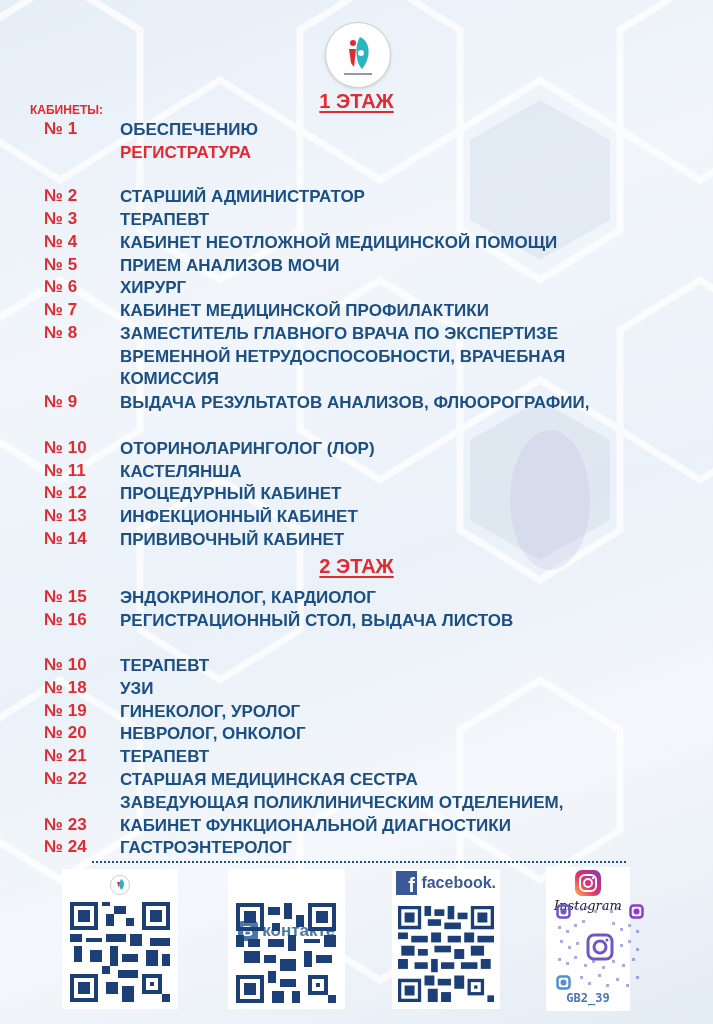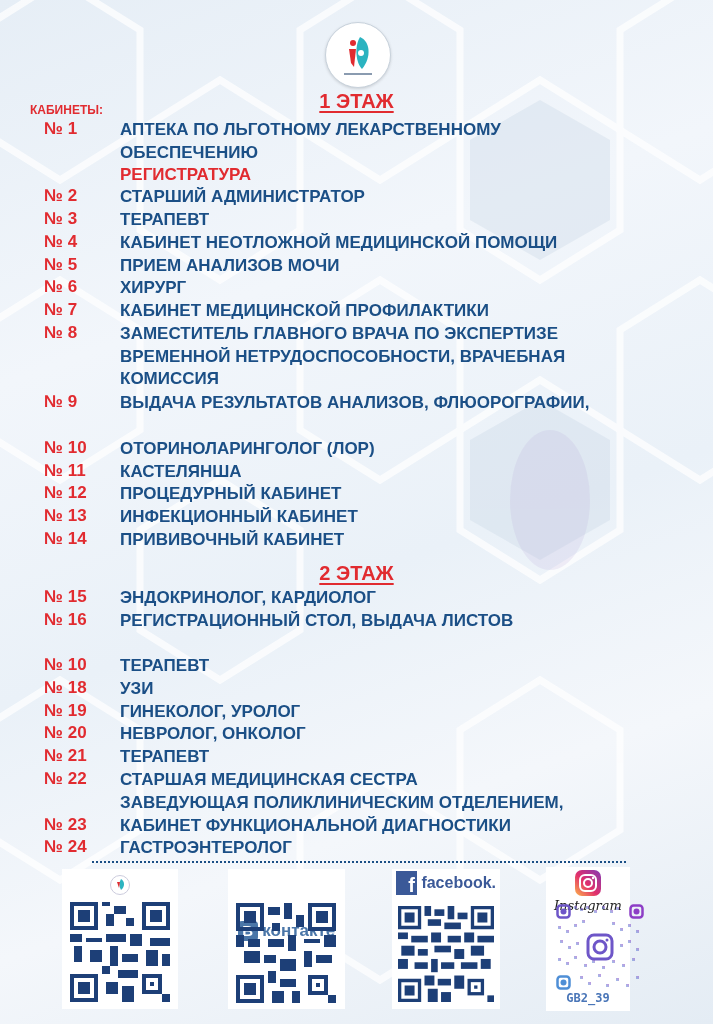--- a/index.html
+++ b/index.html
@@ -59,21 +59,20 @@
   </svg>
 </div>
 
 <div class="floor" style="top:90px;">1 ЭТАЖ</div>
 <div class="cab-label">КАБИНЕТЫ:</div>
 
 <div>
   <div class="row" style="top:119px;">
     <span class="num">№ 1</span>
     <div class="txt">
-      <div>АПТЕКА ПО ЛЬГОТНОМУ ЛЕКАРСТВЕННОМУ</div>
       <div>ОБЕСПЕЧЕНИЮ</div>
       <div class="red" style="color:#e12b30">РЕГИСТРАТУРА</div>
     </div>
   </div>
   <div class="row" style="top:186px;">
     <span class="num">№ 2</span>
     <div class="txt">
         <div>СТАРШИЙ АДМИНИСТРАТОР</div>
       </div>
   </div>
@@ -146,21 +145,21 @@
       </div>
   </div>
   <div class="row" style="top:529px;">
     <span class="num">№ 14</span>
     <div class="txt">
         <div>ПРИВИВОЧНЫЙ КАБИНЕТ</div>
       </div>
   </div>
 </div>
 
-<div class="floor" style="top:555px;margin-top:7px;">2 ЭТАЖ</div>
+<div class="floor" style="top:555px;">2 ЭТАЖ</div>
 
 <div>
   <div class="row" style="top:587px;">
     <span class="num">№ 15</span>
     <div class="txt">
         <div>ЭНДОКРИНОЛОГ, КАРДИОЛОГ</div>
       </div>
   </div>
   <div class="row" style="top:610px;">
     <span class="num">№ 16</span>

